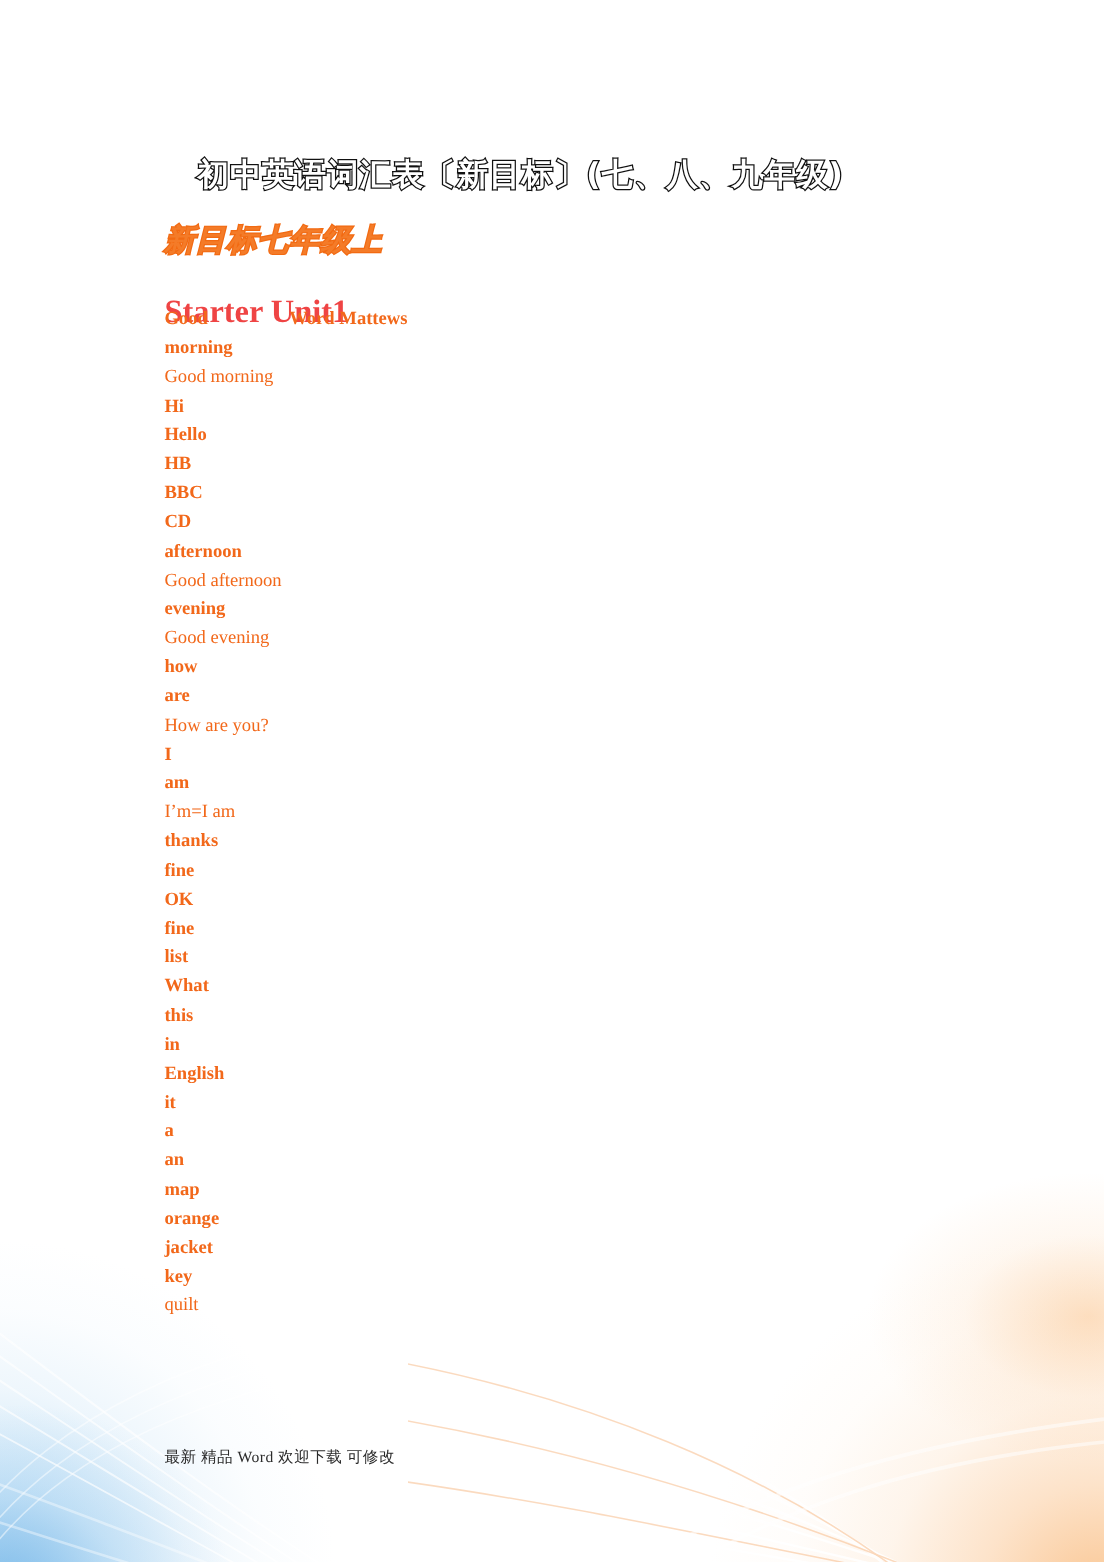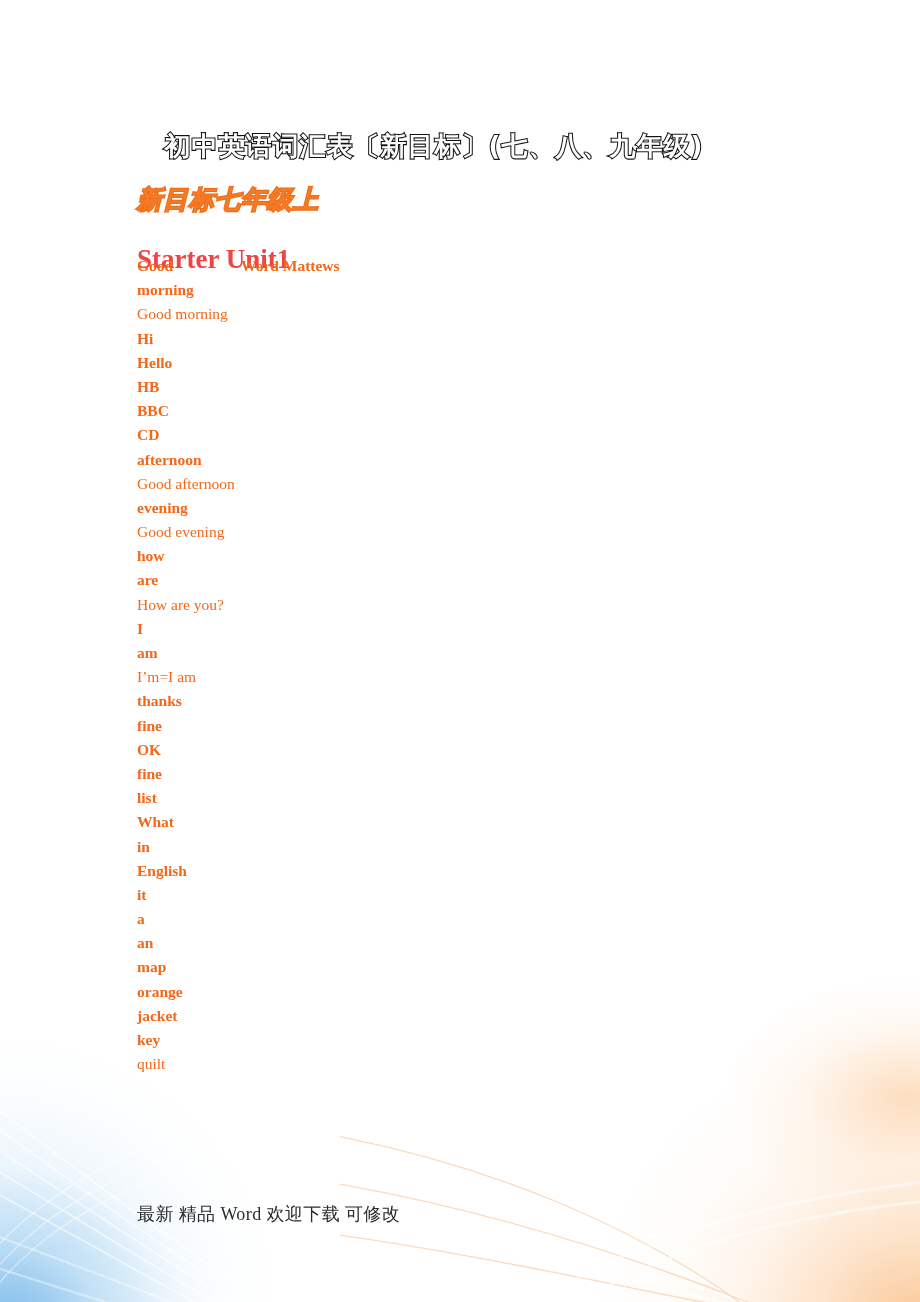--- a/index.html
+++ b/index.html
@@ -183,21 +183,21 @@
     font-weight: 700;
     color: #f2681a;
   }
 
   
   .doc-footer {
     position: absolute;
     left: 137px;
     top: 1203px;
     font-family: "Liberation Serif", "DejaVu Serif", serif;
-    font-size: 18px;
+    font-size: 13px;
     line-height: 22px;
     color: #2b2b2b;
     white-space: nowrap;
     letter-spacing: 0.4px;
     text-align: right;
   }
 </style>
 </head>
 <body>
 
@@ -276,20 +276,21 @@
         <div class="vocab-row"><span class="term">How are you?</span></div>
         <div class="vocab-row bold"><span class="term">I</span></div>
         <div class="vocab-row bold"><span class="term">am</span></div>
         <div class="vocab-row"><span class="term">I’m=I am</span></div>
         <div class="vocab-row bold"><span class="term">thanks</span></div>
         <div class="vocab-row bold"><span class="term">fine</span></div>
         <div class="vocab-row bold"><span class="term">OK</span></div>
         <div class="vocab-row bold"><span class="term">fine</span></div>
         <div class="vocab-row bold"><span class="term">list</span></div>
         <div class="vocab-row bold"><span class="term">What</span></div>
+        <div class="vocab-row bold"><span class="term">this</span></div>
         <div class="vocab-row bold"><span class="term">in</span></div>
         <div class="vocab-row bold"><span class="term">English</span></div>
         <div class="vocab-row bold"><span class="term">it</span></div>
         <div class="vocab-row bold"><span class="term">a</span></div>
         <div class="vocab-row bold"><span class="term">an</span></div>
         <div class="vocab-row bold"><span class="term">map</span></div>
         <div class="vocab-row bold"><span class="term">orange</span></div>
         <div class="vocab-row bold"><span class="term">jacket</span></div>
         <div class="vocab-row bold"><span class="term">key</span></div>
         <div class="vocab-row"><span class="term">quilt</span></div>

